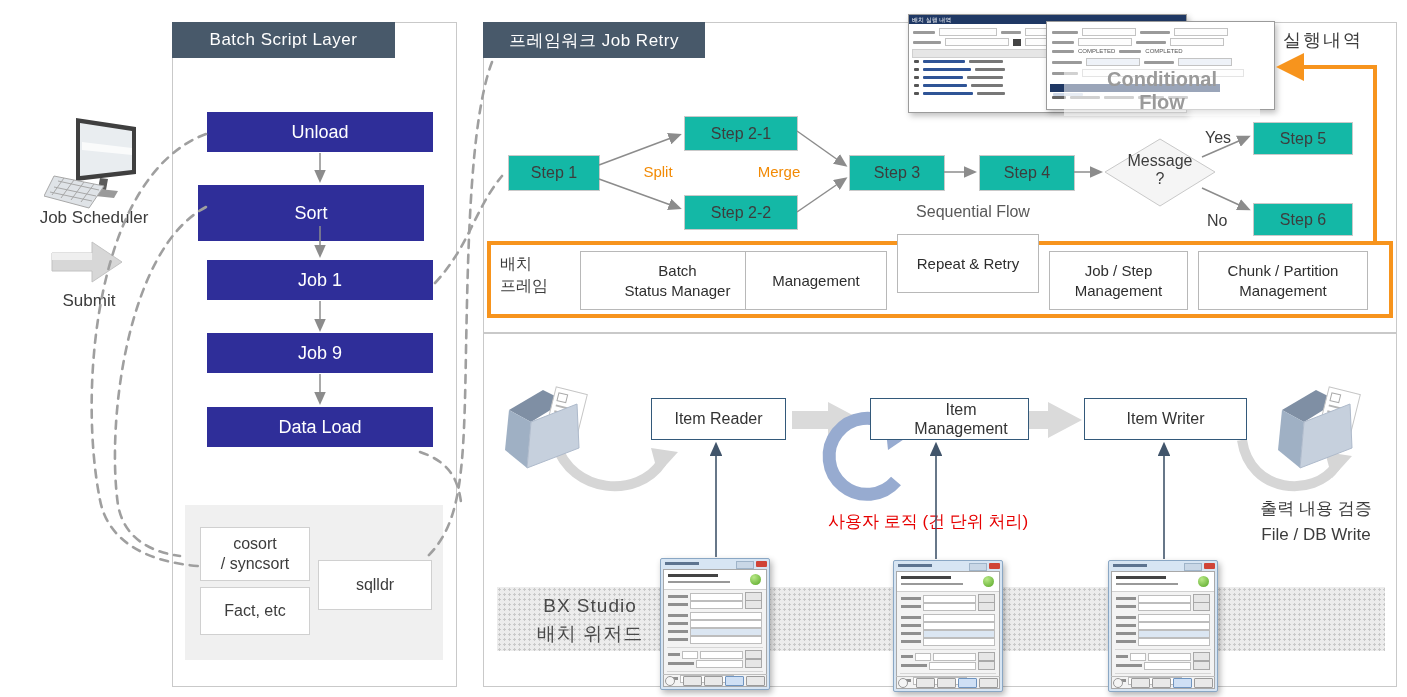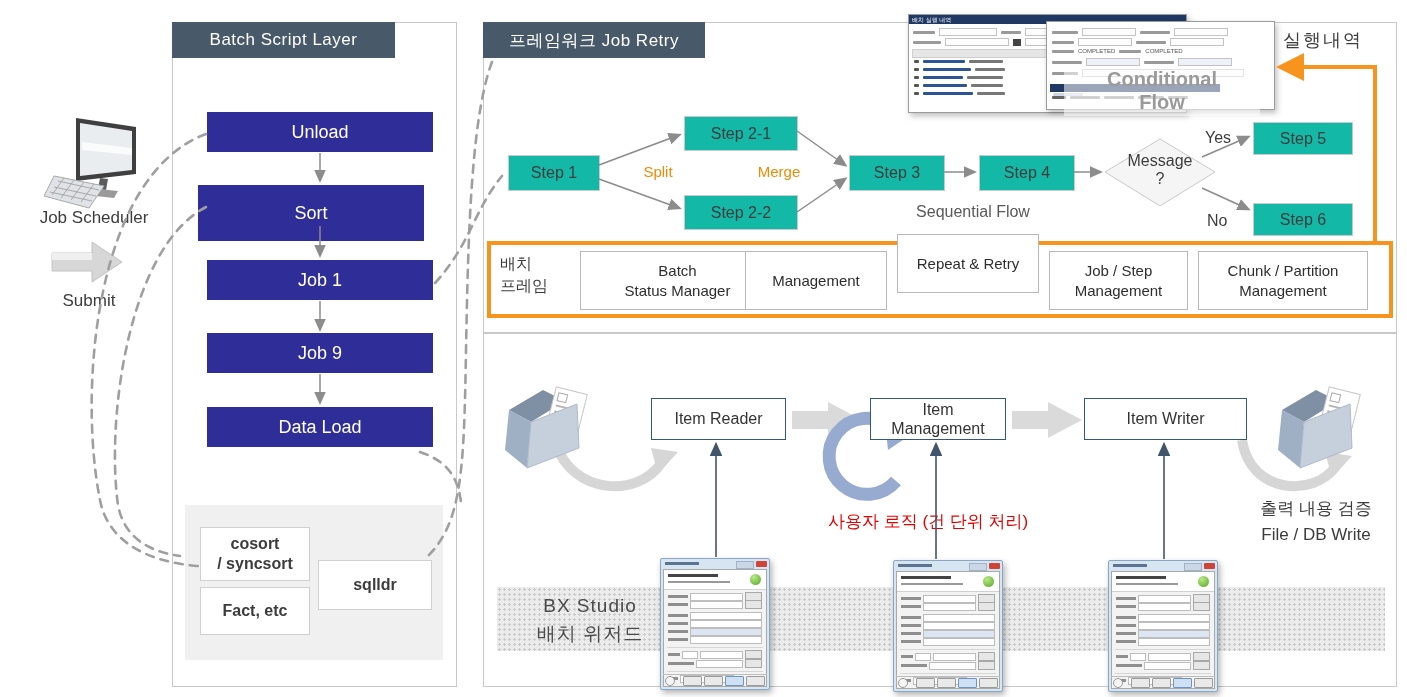--- a/index.html
+++ b/index.html
@@ -7,21 +7,21 @@
           font-family:"Liberation Sans","DejaVu Sans",sans-serif;color:#3c3c3c;}
   .abs{position:absolute;}
   .panel{position:absolute;border:1px solid #c9c9c9;background:#fff;}
   .hdr{position:absolute;background:#48596a;color:#fff;display:flex;align-items:center;justify-content:center;
        font-size:17px;letter-spacing:.5px;}
   .bluebox{position:absolute;background:#2f2e99;color:#fff;display:flex;align-items:center;justify-content:center;
        font-size:18px;}
   .flowbox{position:absolute;background:#14b8a6;border:1px solid #c9c9c9;display:flex;align-items:center;justify-content:center;
        font-size:16px;color:#3d3d3d;}
   .toolbox{position:absolute;background:#fff;border:1px solid #d0d0d0;display:flex;flex-direction:column;
-       align-items:center;justify-content:center;font-size:16px;color:#3c3c3c;line-height:1.25;font-weight:bold;}
+       align-items:center;justify-content:center;font-size:16px;color:#3c3c3c;line-height:1.25;}
   .itembox{position:absolute;background:#fff;border:1px solid #33597a;display:flex;flex-direction:column;
        align-items:center;justify-content:center;font-size:16px;color:#333;line-height:1.2;z-index:3;}
   .cmpbox{position:absolute;background:#fff;border:1px solid #b8b8b8;display:flex;flex-direction:column;
        align-items:center;justify-content:center;font-size:15px;color:#2e2e2e;line-height:1.3;text-align:center;}
   .note{position:absolute;font-size:17px;color:#3c3c3c;line-height:1.5;}
   .orange-frame{position:absolute;border:4px solid #f7941d;background:#fff;z-index:2;}
   .subpanel{position:absolute;background:#f0f0f0;}
   .lab-orange{position:absolute;font-size:15px;color:#f28a05;text-align:center;}
   svg.layer{position:absolute;left:0;top:0;pointer-events:none;}
   .under{z-index:1;} .over{z-index:6;}
@@ -306,21 +306,21 @@
       <rect x="58" y="43" width="22" height="2" fill="#b5b5b5"></rect>
       <rect x="58" y="49" width="16" height="2" fill="#b5b5b5"></rect>
     </g>
     <polygon points="14,34 36,46 32,92 10,74" fill="#9fb0c4"></polygon>
     <polygon points="36,46 82,28 84,72 32,92" fill="#c6d0dd" stroke="#aebacb"></polygon>
   </svg>
 
   <div class="itembox" style="left:651px;top:398px;width:133px;height:40px;">
     <span>Item Reader</span>
   </div>
-  <div class="itembox" style="left:870px;top:398px;width:134px;height:40px;">
+  <div class="itembox" style="left:870px;top:398px;width:134px;height:40px;padding-left:23px;">
     <span>Item</span>
     <span>Management</span>
   </div>
   <div class="itembox" style="left:1084px;top:398px;width:161px;height:40px;">
     <span>Item Writer</span>
   </div>
 
   <div class="note" style="left:828px;top:509px;width:220px;color:#e60000;">사용자 로직 (건 단위 처리)</div>
   <div class="note" style="left:1240px;top:496px;width:152px;text-align:center;">
     <div>출력 내용 검증</div>

